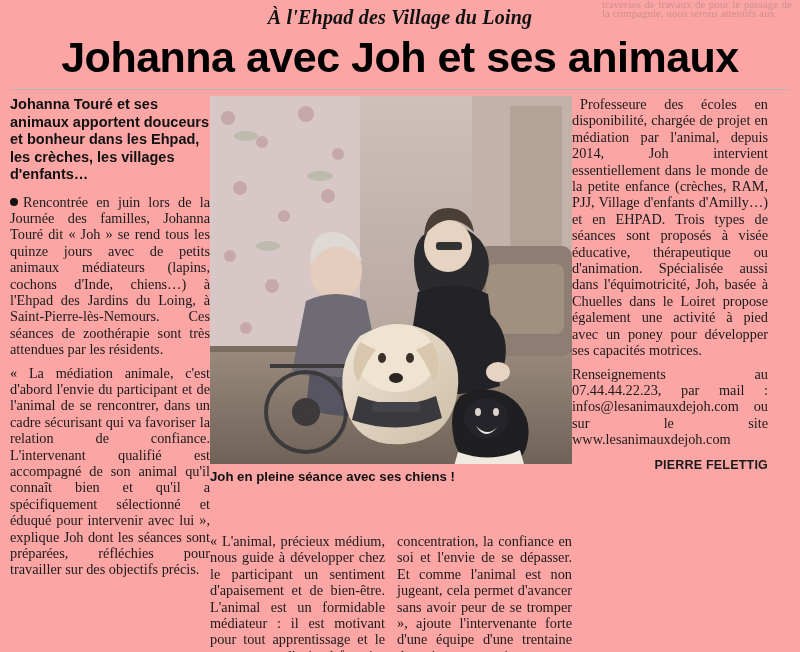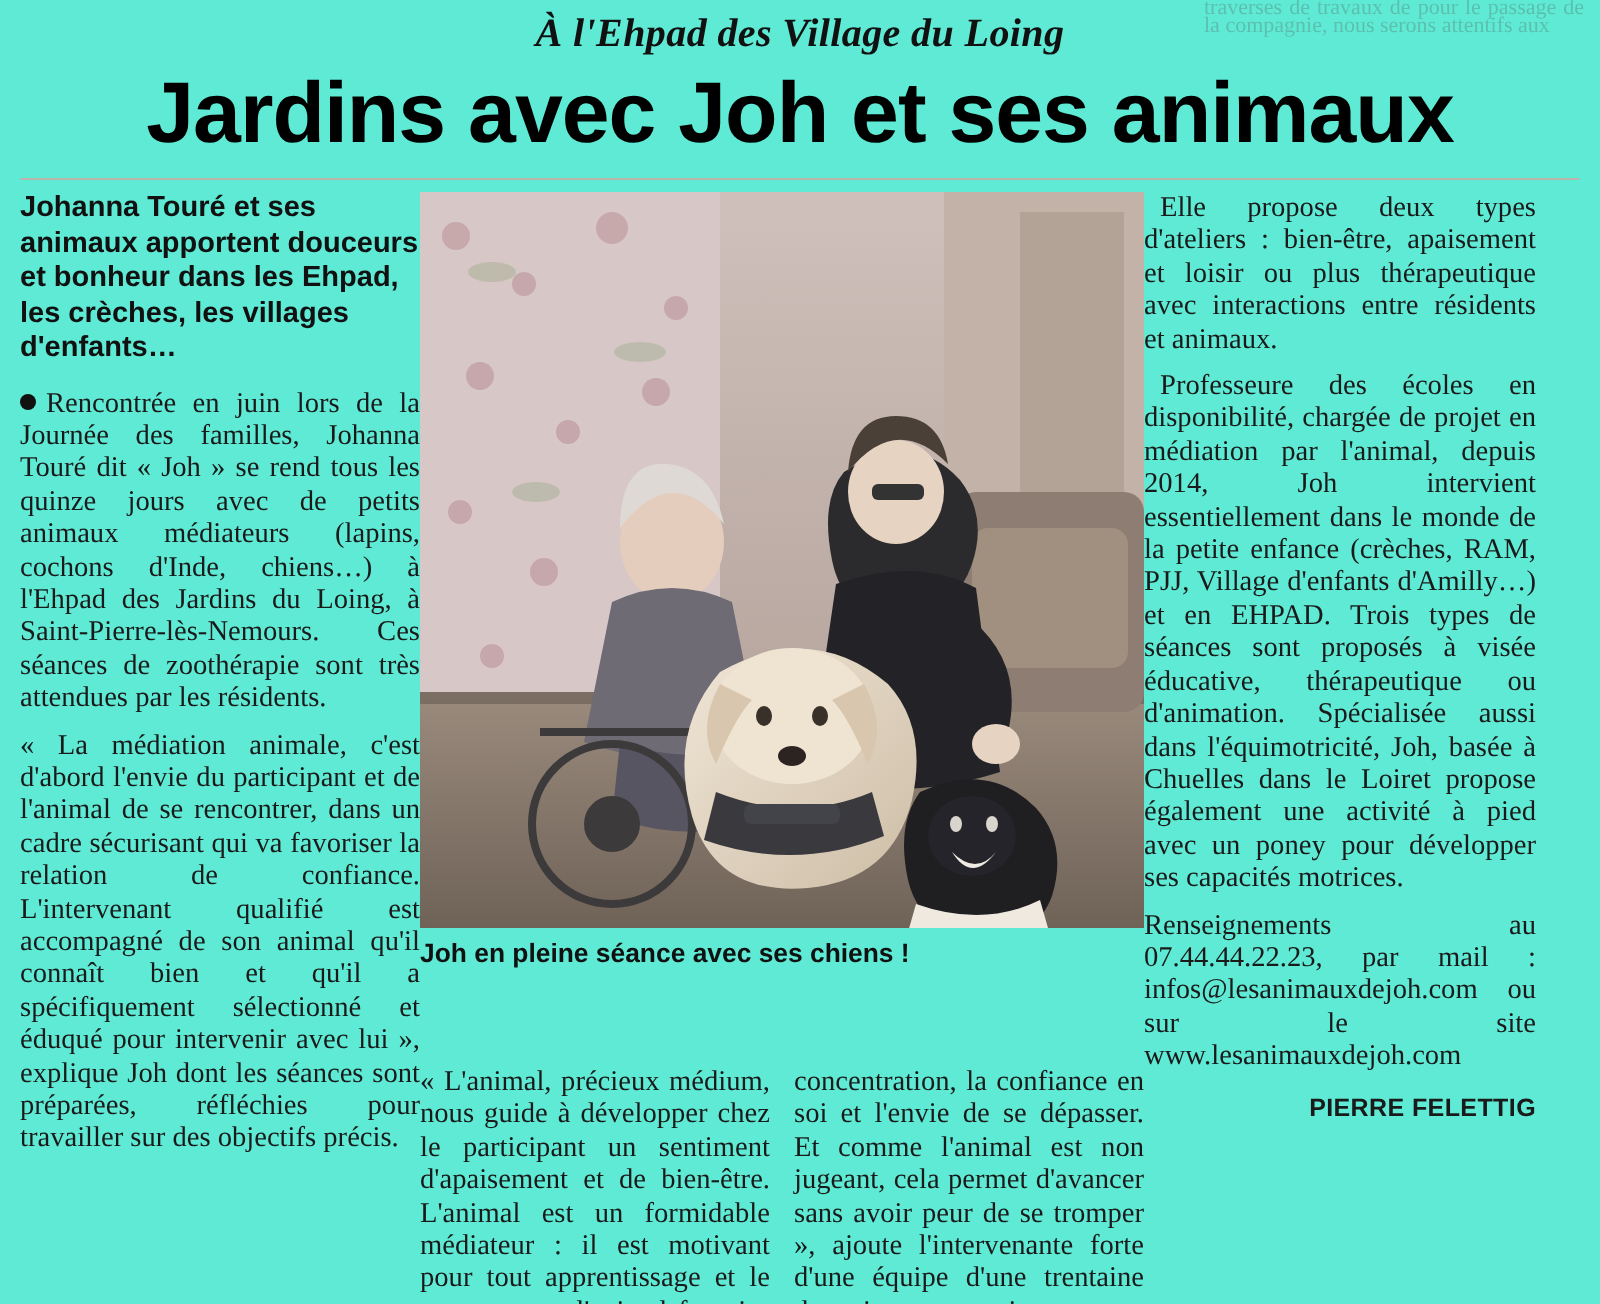--- a/index.html
+++ b/index.html
@@ -11,21 +11,21 @@
     height: 652px;
     background: #f2efe9;
     font-family: "Liberation Serif", serif;
     color: #1a1a1a;
     overflow: hidden;
   }
   .page {
     position: relative;
     width: 800px;
     height: 652px;
-    background: #5eead4;
+    background: #fca5a5;
     box-sizing: border-box;
     padding: 4px 10px 0 10px;
   }
   
   .bleed {
     position: absolute;
     top: 0;
     right: 8px;
     width: 190px;
     height: 26px;
@@ -141,21 +141,21 @@
   }
 </style>
 </head>
 <body>
 
 <div class="page">
 
   <div class="bleed">traverses de travaux de pour le passage de la compagnie, nous serons attentifs aux</div>
 
   <div class="kicker">À l'Ehpad des Village du Loing</div>
-  <div class="headline">Jardins avec Joh et ses animaux</div>
+  <div class="headline">Johanna avec Joh et ses animaux</div>
   <div class="rule"></div>
 
   <div class="columns">
 
     <div class="col col-left">
       <div class="standfirst">Johanna Touré et ses animaux apportent douceurs et bonheur dans les Ehpad, les crèches, les villages d'enfants…</div>
       <p class="body">
         <span class="bullet"></span><span>Rencontrée en juin lors de la Journée des familles, Johanna Touré dit « Joh » se rend tous les quinze jours avec de petits animaux médiateurs (lapins, cochons d'Inde, chiens…) à l'Ehpad des Jardins du Loing, à Saint-Pierre-lès-Nemours. Ces séances de zoothérapie sont très attendues par les résidents.</span>
       </p>
       <p class="body">« La médiation animale, c'est d'abord l'envie du participant et de l'animal de se rencontrer, dans un cadre sécurisant qui va favoriser la relation de confiance. L'intervenant qualifié est accompagné de son animal qu'il connaît bien et qu'il a spécifiquement sélectionné et éduqué pour intervenir avec lui », explique Joh dont les séances sont préparées, réfléchies pour travailler sur des objectifs précis.</p>
@@ -266,20 +266,19 @@
         <div class="subcol">
           <p class="body">« L'animal, précieux médium, nous guide à développer chez le participant un sentiment d'apaisement et de bien-être. L'animal est un formidable médiateur : il est motivant pour tout apprentissage et le contact avec l'animal favorise la</p>
         </div>
         <div class="subcol">
           <p class="body">concentration, la confiance en soi et l'envie de se dépasser. Et comme l'animal est non jugeant, cela permet d'avancer sans avoir peur de se tromper », ajoute l'intervenante forte d'une équipe d'une trentaine de petits et gros animaux : po-</p>
         </div>
       </div>
     </div>
 
     <div class="col col-right">
-      <p class="body indent">Elle propose deux types d'ateliers : bien-être, apaisement et loisir ou plus thérapeutique avec interactions entre résidents et animaux.</p>
       <p class="body indent">Professeure des écoles en disponibilité, chargée de projet en médiation par l'animal, depuis 2014, Joh intervient essentiellement dans le monde de la petite enfance (crèches, RAM, PJJ, Village d'enfants d'Amilly…) et en EHPAD. Trois types de séances sont proposés à visée éducative, thérapeutique ou d'animation. Spécialisée aussi dans l'équimotricité, Joh, basée à Chuelles dans le Loiret propose également une activité à pied avec un poney pour développer ses capacités motrices.</p>
       <p class="contact">Renseignements au 07.44.44.22.23, par mail : infos@lesanimauxdejoh.com ou sur le site www.lesanimauxdejoh.com</p>
       <div class="sign">PIERRE FELETTIG</div>
     </div>
 
   </div>
 </div>
 
 </body></html>

